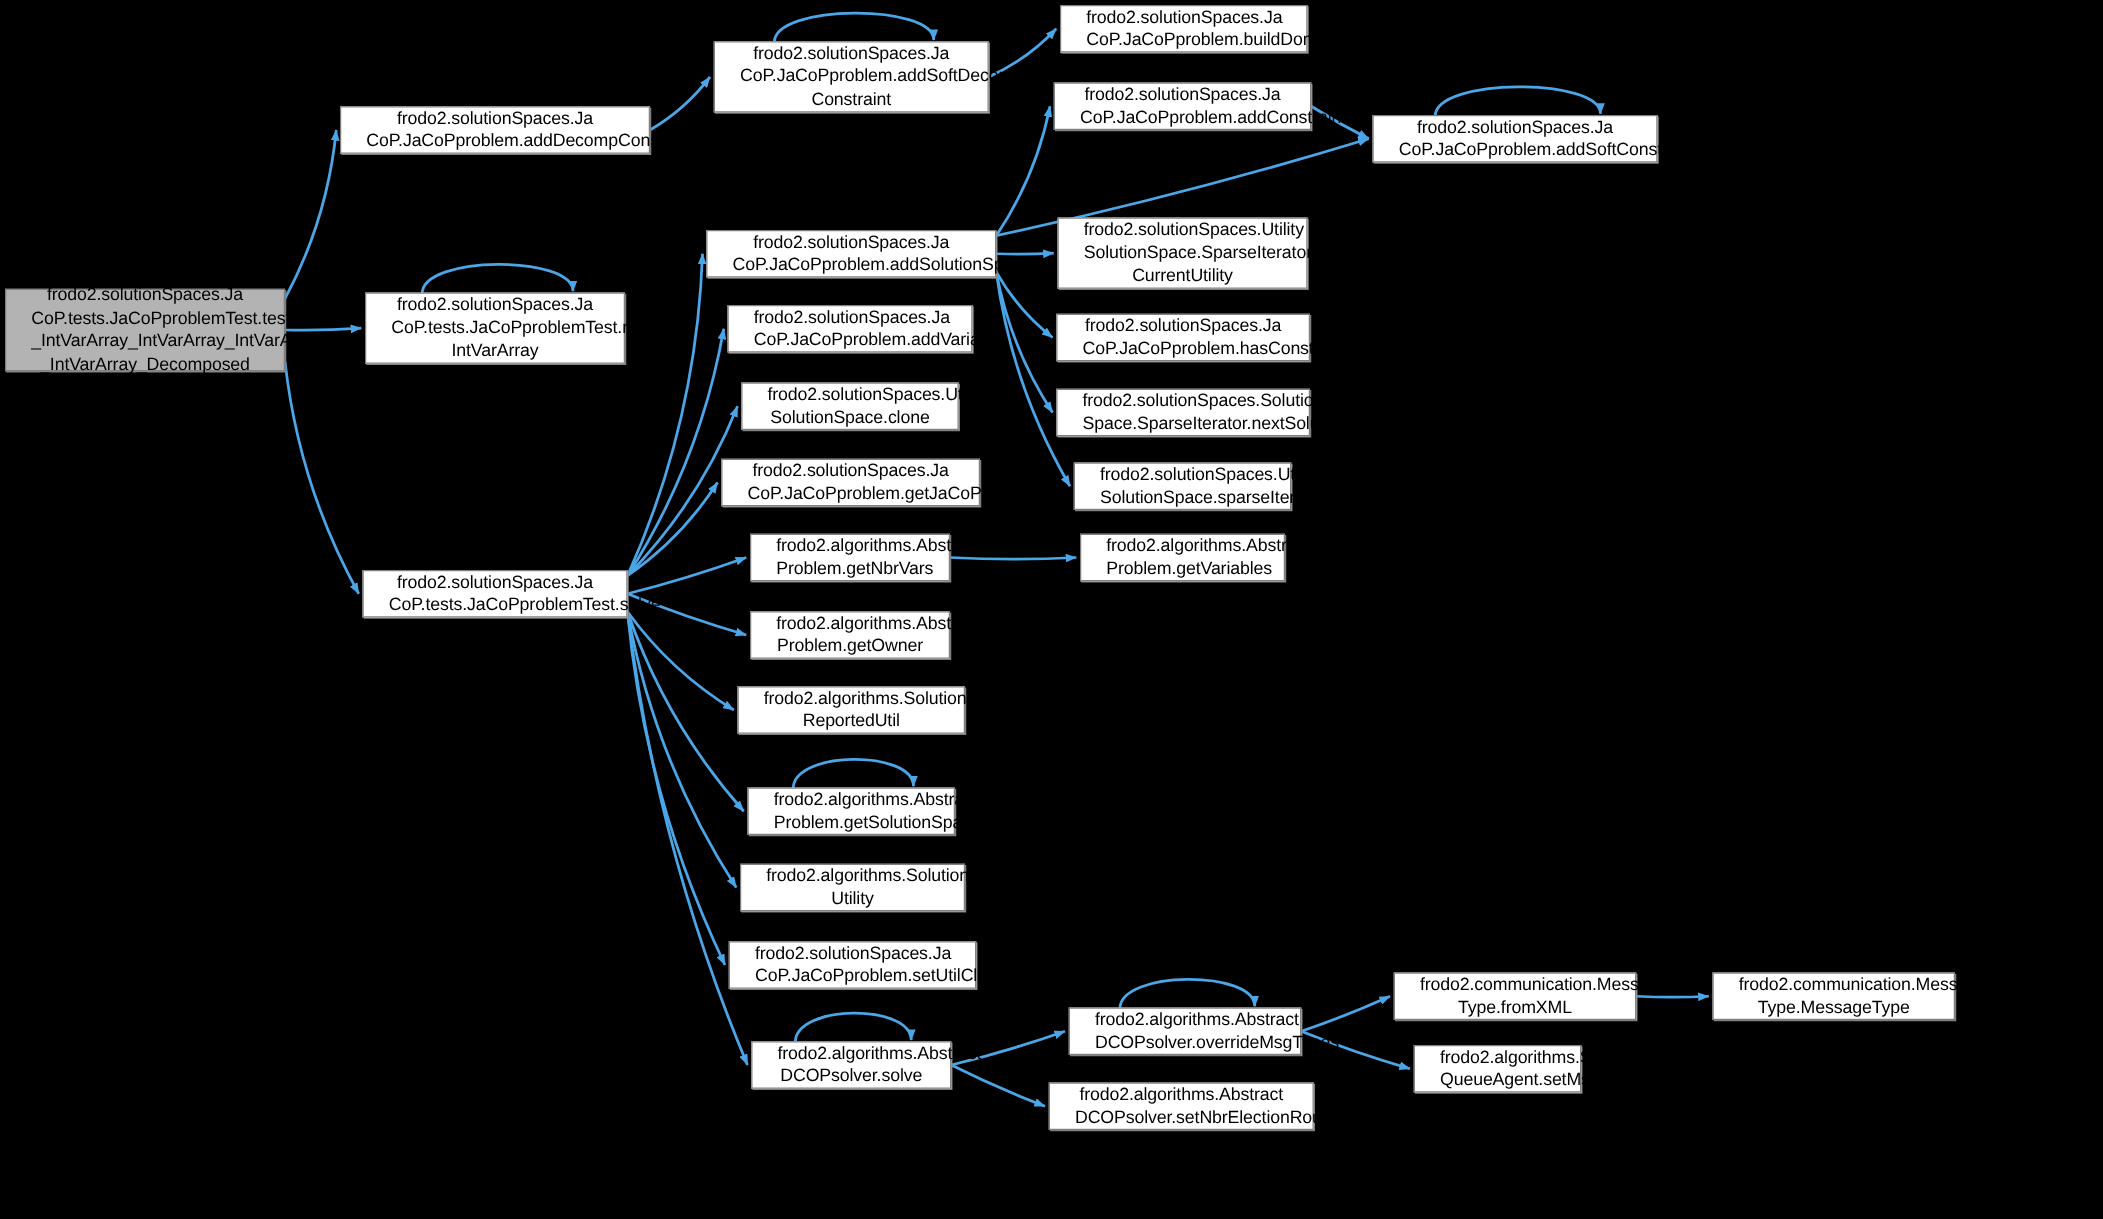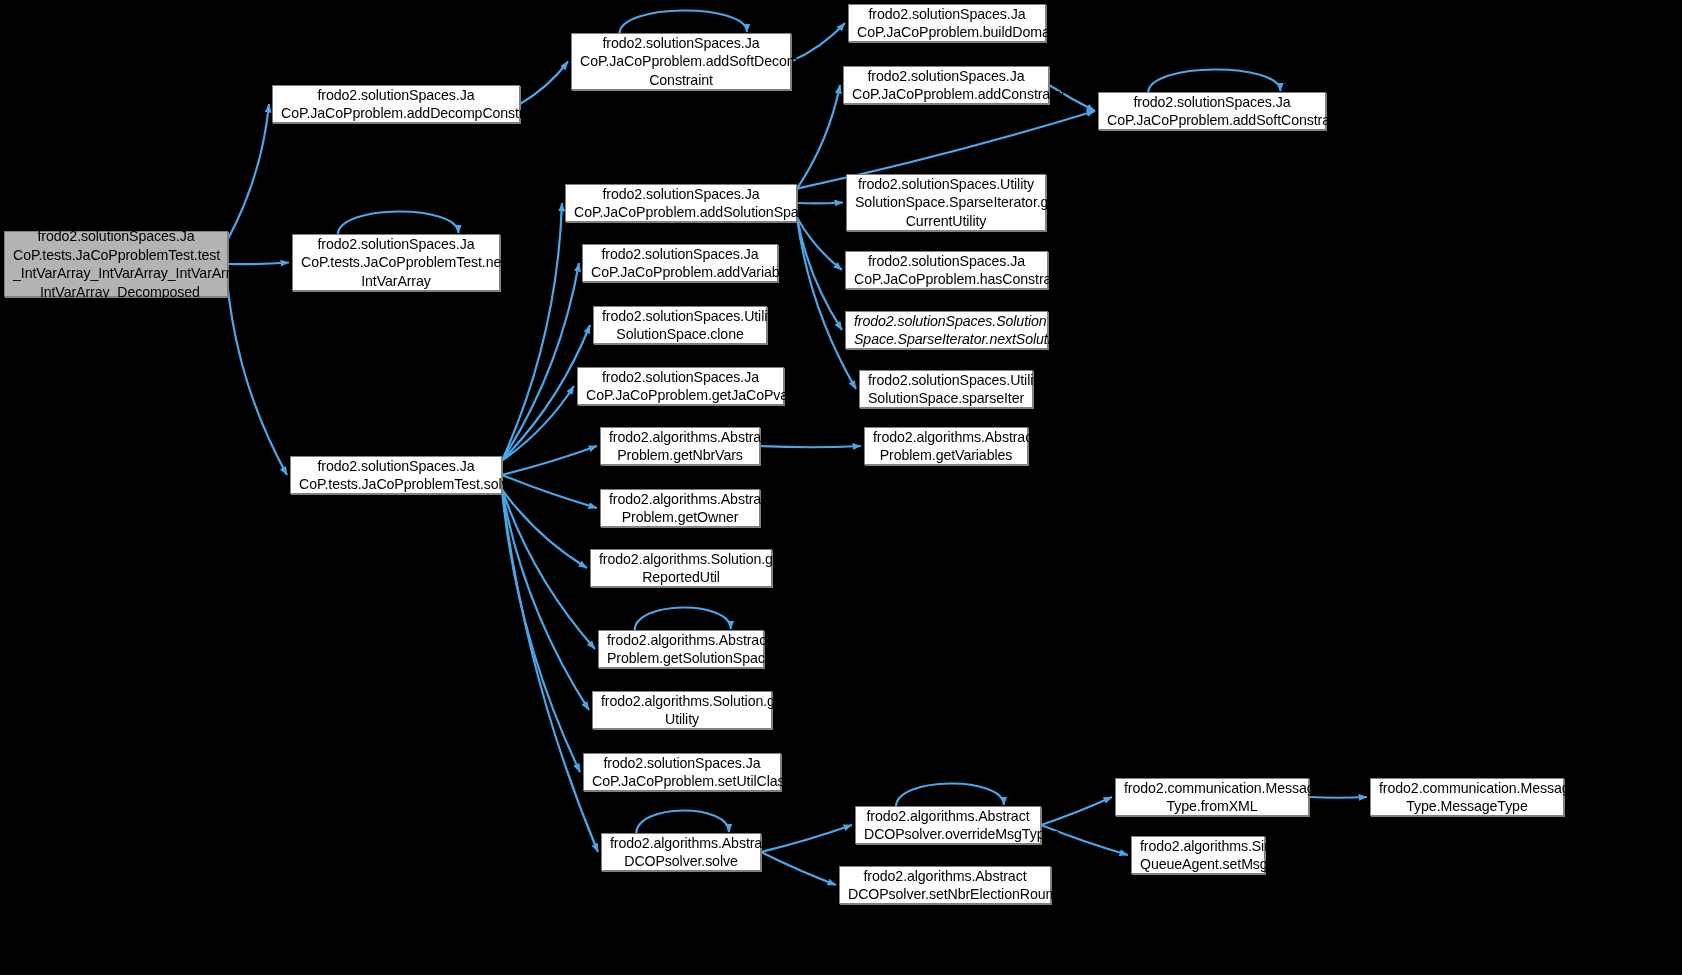--- a/index.html
+++ b/index.html
@@ -30,21 +30,21 @@
     border: 1px solid #808080;
     box-shadow: 1px 1px 0 0 #808080;
     display: flex;
     align-items: center;
     justify-content: flex-start;
     text-align: center;
     color: #000000;
     font-size: 14.2px;
     line-height: 18.5px;
     letter-spacing: -0.1px;
-    padding: 2px 8px;
+    padding: 2px 20px;
     white-space: pre-line;
   }
   .node.root {
     background: #b3b3b3;
   }
   .node .label {
     display: block;
     width: 100%;
   }
 </style>
@@ -119,21 +119,21 @@
 CoP.JaCoPproblem.addSolutionSpace</span></div>
       <div class="node" style="left: 846px; top: 174px; width: 200px; height: 57px;"><span class="label">frodo2.solutionSpaces.Utility
 SolutionSpace.SparseIterator.get
 CurrentUtility</span></div>
       <div class="node" style="left: 582px; top: 244px; width: 196px; height: 38px;"><span class="label">frodo2.solutionSpaces.Ja
 CoP.JaCoPproblem.addVariable</span></div>
       <div class="node" style="left: 845px; top: 251px; width: 203px; height: 38px;"><span class="label">frodo2.solutionSpaces.Ja
 CoP.JaCoPproblem.hasConstraint</span></div>
       <div class="node" style="left: 593px; top: 306px; width: 174px; height: 38px;"><span class="label">frodo2.solutionSpaces.Utility
 SolutionSpace.clone</span></div>
-      <div class="node" style="left: 845px; top: 311px; width: 203px; height: 38px; font-style: italic;"><span class="label">frodo2.solutionSpaces.Solution
+      <div class="node" style="left: 845px; top: 311px; width: 203px; height: 38px;"><span class="label">frodo2.solutionSpaces.Solution
 Space.SparseIterator.nextSolution</span></div>
       <div class="node" style="left: 577px; top: 367px; width: 207px; height: 38px;"><span class="label">frodo2.solutionSpaces.Ja
 CoP.JaCoPproblem.getJaCoPvars</span></div>
       <div class="node" style="left: 859px; top: 370px; width: 174px; height: 38px;"><span class="label">frodo2.solutionSpaces.Utility
 SolutionSpace.sparseIter</span></div>
       <div class="node" style="left: 600px; top: 427px; width: 160px; height: 38px;"><span class="label">frodo2.algorithms.Abstract
 Problem.getNbrVars</span></div>
       <div class="node" style="left: 864px; top: 427px; width: 164px; height: 38px;"><span class="label">frodo2.algorithms.Abstract
 Problem.getVariables</span></div>
       <div class="node" style="left: 290px; top: 456px; width: 212px; height: 38px;"><span class="label">frodo2.solutionSpaces.Ja

